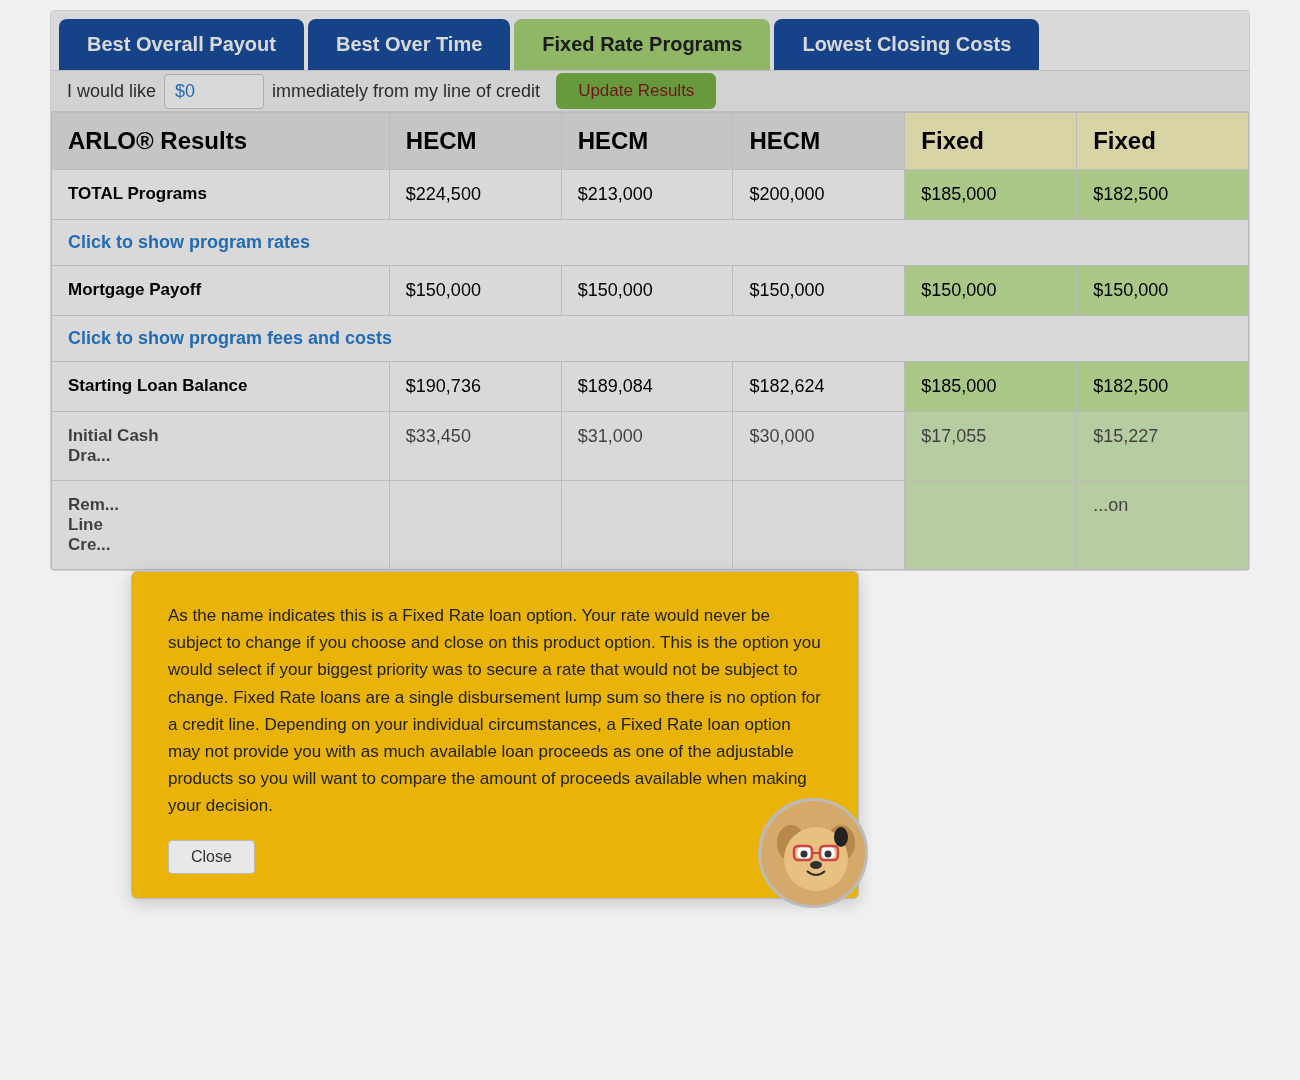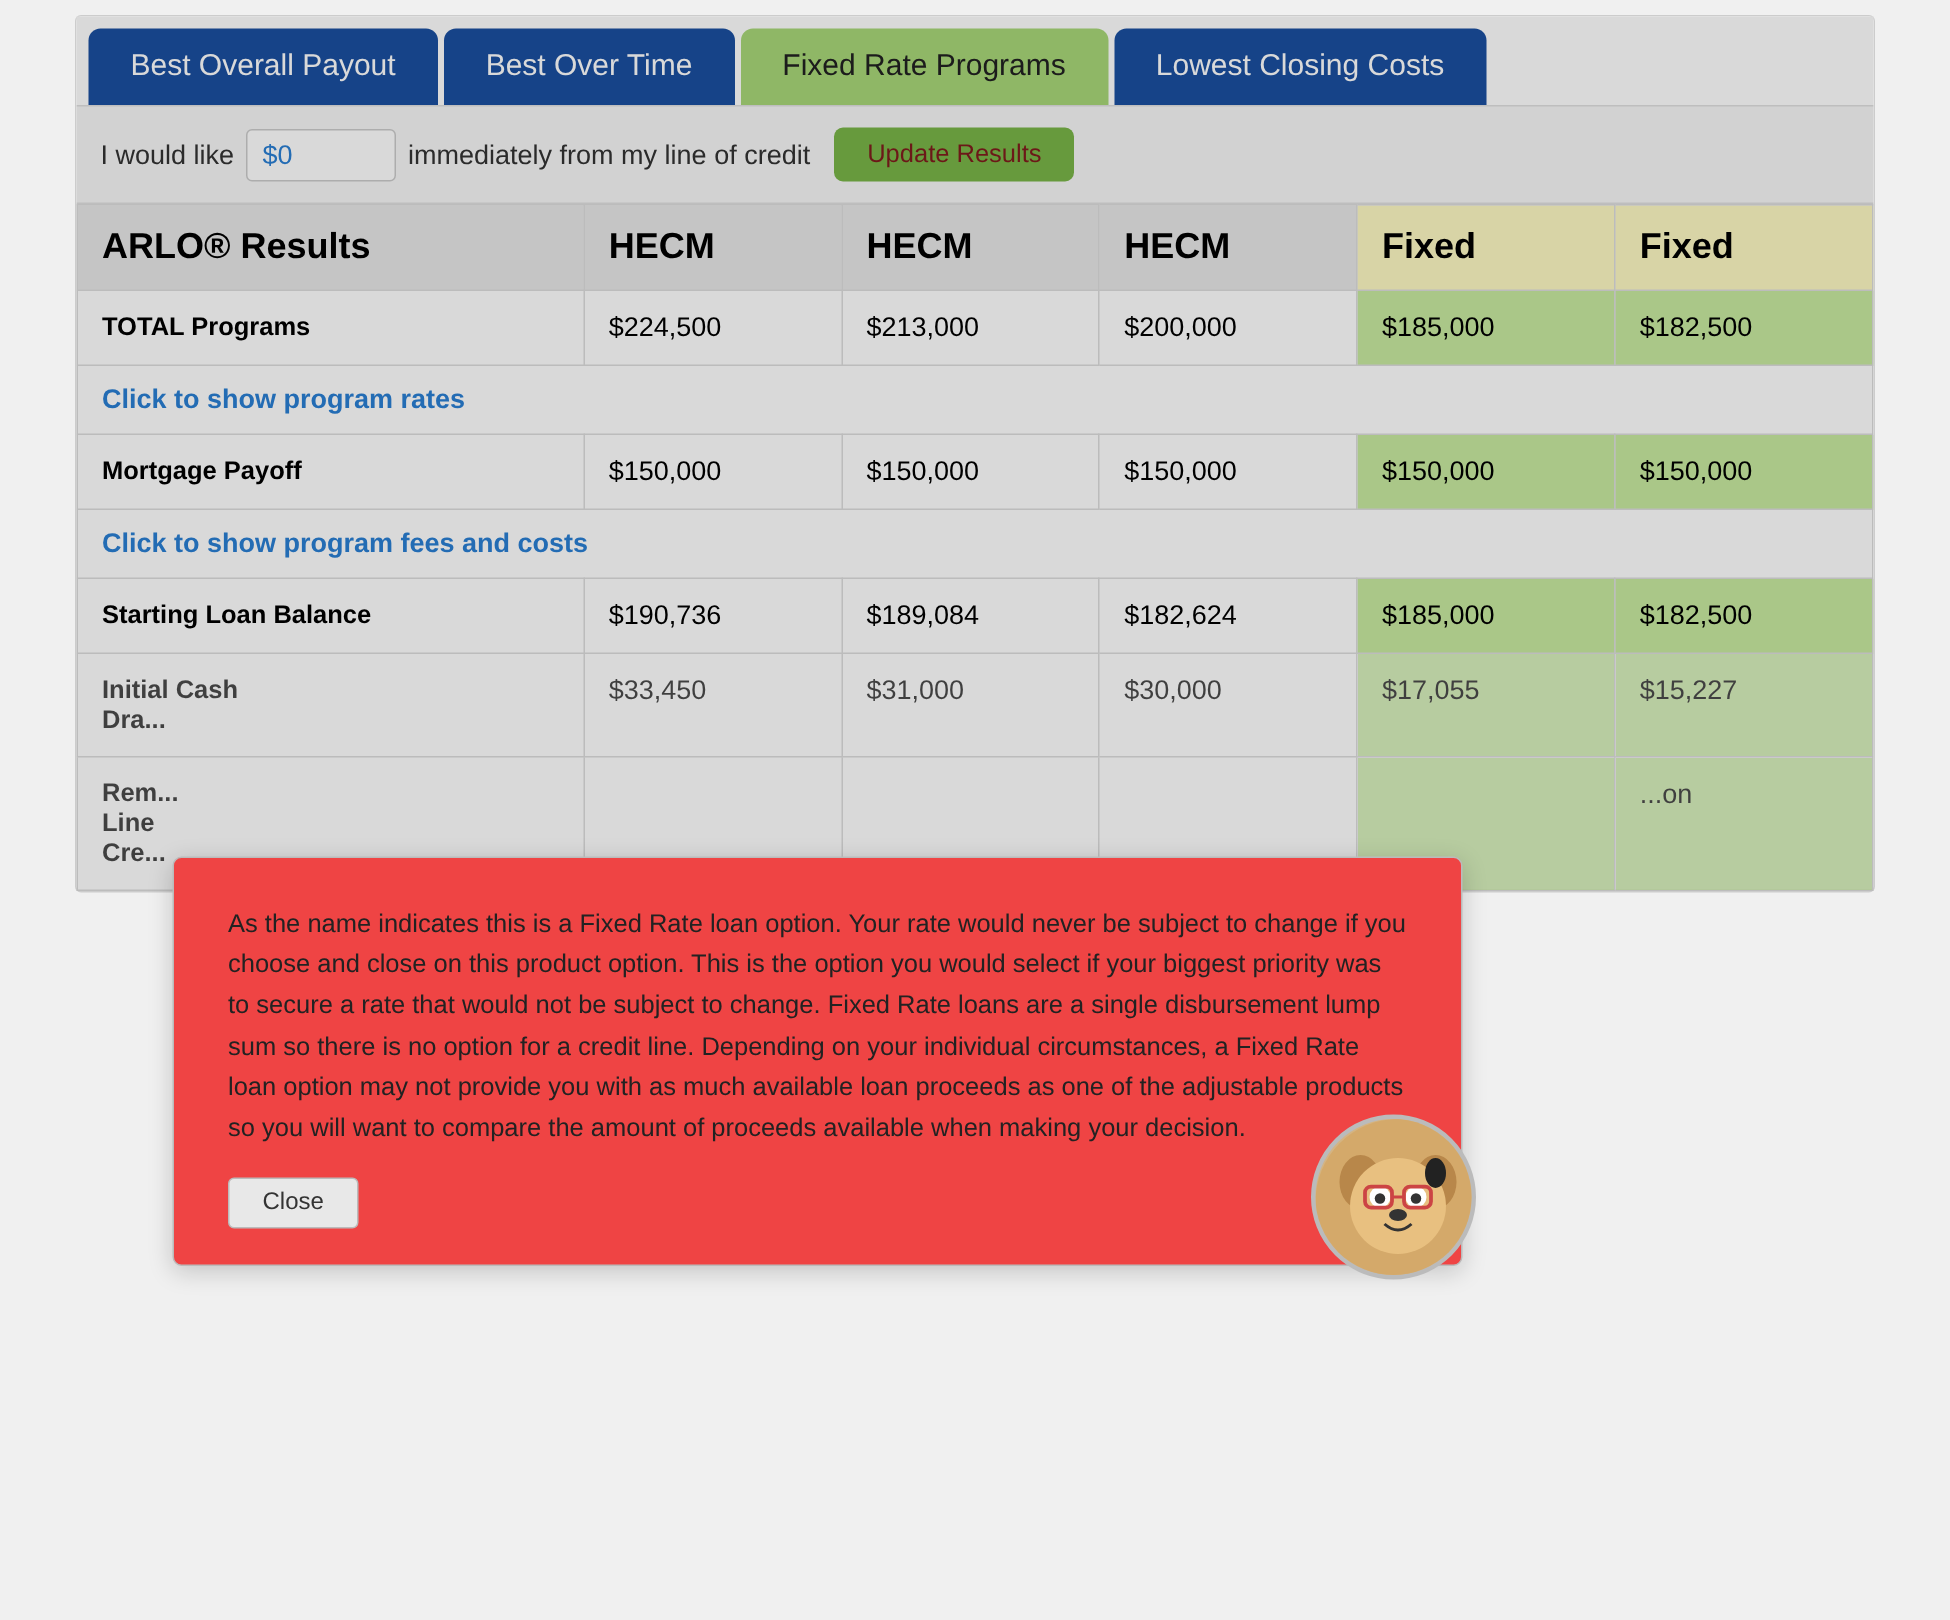--- a/index.html
+++ b/index.html
@@ -28,40 +28,40 @@
       gap: 0;
       padding: 8px 8px 0 8px;
       background: #fff;
     }
 
     .tab-btn {
       padding: 14px 28px;
       border: none;
       border-radius: 8px 8px 0 0;
       font-size: 20px;
-      font-weight: normal;
+      font-weight: bold;
       cursor: pointer;
       margin-right: 4px;
       color: #fff;
     }
 
     .tab-btn.blue {
       background: #1a4fa0;
     }
 
     .tab-btn.green-light {
       background: #a8d878;
       color: #222;
     }
 
     
     .input-row {
       display: flex;
       align-items: center;
-      padding: 14px 16px;
+      padding: 2px 16px;
       background: #f7f7f7;
       border-bottom: 1px solid #e0e0e0;
       border-top: 1px solid #e0e0e0;
       font-size: 18px;
       color: #333;
     }
 
     .input-row input {
       border: 1px solid #ccc;
       border-radius: 4px;
@@ -138,27 +138,27 @@
       position: absolute;
       top: 0; left: 0; right: 0; bottom: 0;
       background: rgba(0,0,0,0.15);
       display: flex;
       align-items: flex-start;
       justify-content: flex-start;
       z-index: 100;
     }
 
     .modal-box {
-      background: #ef4444;
+      background: #eab308;
       border: 1px solid #bbb;
       border-radius: 6px;
       padding: 30px 36px 24px 36px;
-      width: 860px;
+      width: 728px;
       margin-top: 560px;
-      margin-left: 64px;
+      margin-left: 80px;
       position: relative;
       font-size: 17px;
       line-height: 1.6;
       color: #222;
       box-shadow: 0 4px 16px rgba(0,0,0,0.18);
     }
 
     .modal-box p {
       margin-bottom: 20px;
     }

